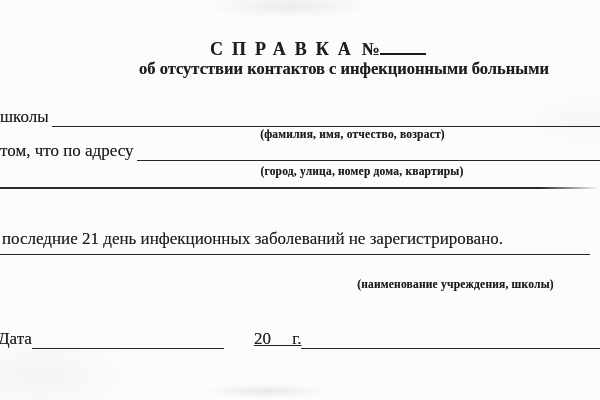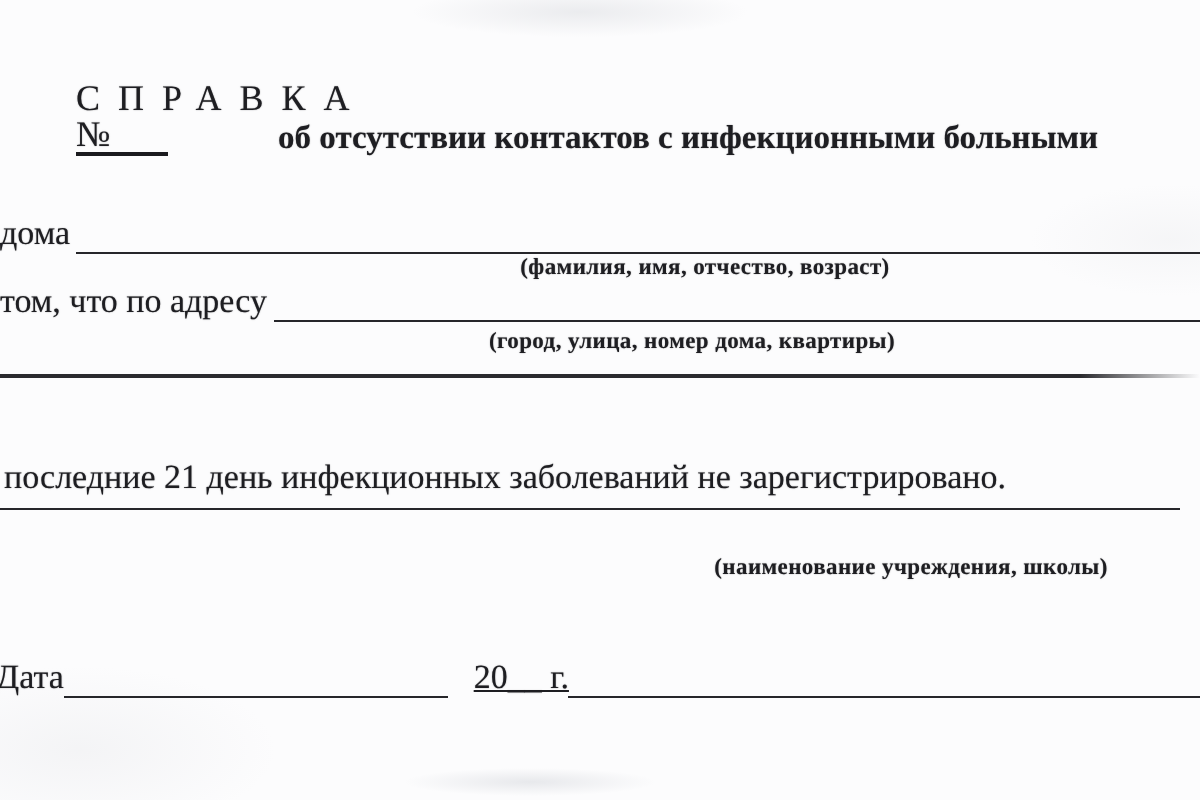--- a/index.html
+++ b/index.html
@@ -27,25 +27,24 @@
   .title-row {
     position: absolute;
     top: 40px;
     left: 0;
     width: 100%;
     padding-left: 36px;
     box-sizing: border-box;
     display: flex;
     justify-content: center;
     align-items: baseline;
-    font-weight: normal;
+    font-weight: bold;
     font-size: 18px;
     line-height: 1;
     white-space: nowrap;
-    flex-direction: column;
   }
   .title-word { letter-spacing: 9px; }
   .title-no { margin-left: 2px; }
   .title-blank {
     display: inline-block;
     width: 46px;
     border-bottom: 2.4px solid #1b1b1f;
   }
   .subtitle {
     position: absolute;
@@ -81,21 +80,21 @@
   .hint {
     position: absolute;
     font-size: 11.5px;
     line-height: 1;
     letter-spacing: 0.2px;
     text-align: center;
     white-space: nowrap;
     font-weight: bold;
   }
   .hint-issued   { top: 129px; left: 240px; width: 225px; }
-  .hint-address  { top: 166px; left: 222px; width: 248px; }
+  .hint-address  { top: 166px; left: 238px; width: 248px; }
   .hint-provided { top: 279px; left: 348px; width: 215px; }
 
   .full-line {
     position: absolute;
     top: 187px;
     left: 0;
     width: 600px;
     height: 1.9px;
     background: linear-gradient(to right, #2a2a2e 0%, #2a2a2e 90%, rgba(42,42,46,0) 100%);
   }
@@ -111,42 +110,42 @@
   }
 
   
   .row-footer { top: 330px; left: 0; right: -10px; }
   .date-label { margin-left: -2px; }
   .date-blank {
     flex: 0 0 auto;
     width: 192px;
     border-bottom: 1.7px solid #26262a;
   }
-  .year-text { margin-left: 13px; text-decoration: underline; }
+  .year-text { margin-left: 30px; text-decoration: underline; }
   .epi-label { margin-left: 70px; }
   .epi-blank {
     flex: 1 1 auto;
     border-bottom: 1.7px solid #26262a;
   }
 </style>
 </head>
 <body>
 
 <div class="page">
 
   <div class="title-row">
     <span class="title-word">СПРАВКА</span>
     <span class="title-no">№</span>
     <span class="title-blank"></span>
   </div>
 
   <div class="subtitle">об отсутствии контактов с инфекционными больными</div>
 
   <div class="row row-issued">
-    <span class="label">дома</span>
+    <span class="label">школы</span>
     <span class="blank"></span>
   </div>
   <div class="hint hint-issued">(фамилия, имя, отчество, возраст)</div>
 
   <div class="row row-address">
     <span class="label">том, что по адресу</span>
     <span class="blank"></span>
   </div>
   <div class="hint hint-address">(город, улица, номер дома, квартиры)</div>
 

